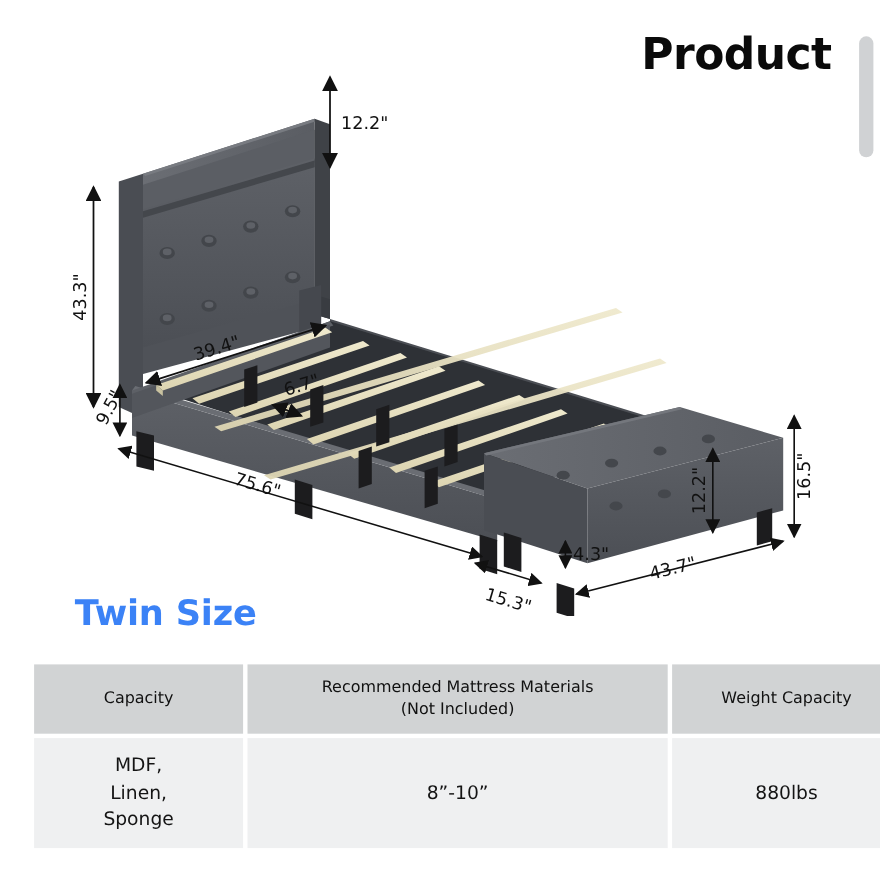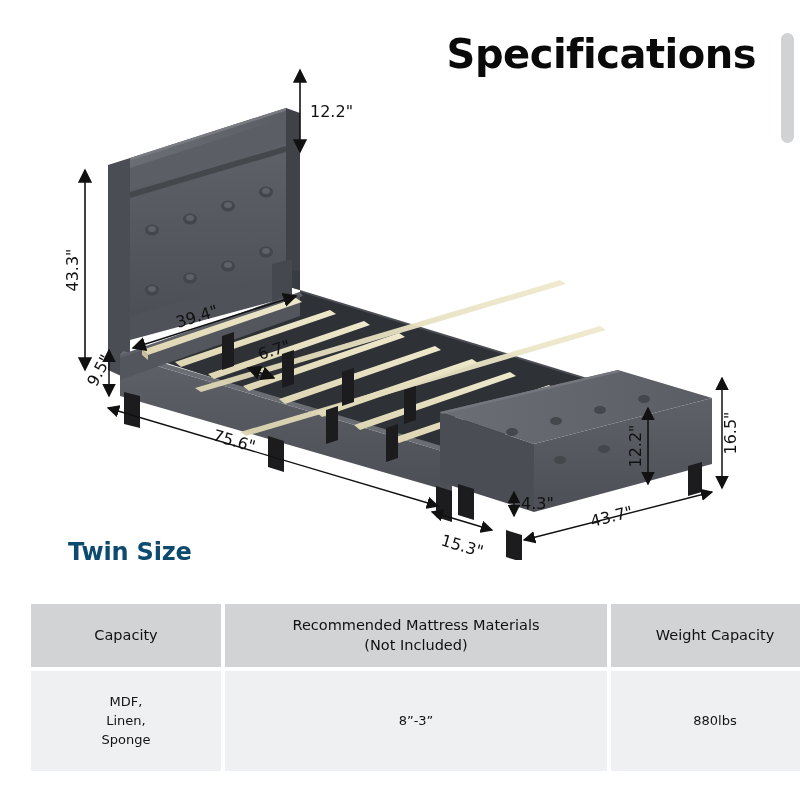--- a/index.html
+++ b/index.html
@@ -59,22 +59,22 @@
   }
   #illustration svg { display: block; }
 
   
   #size-heading {
     position: absolute;
     left: 68px;
     top: 538px;
     font-family: "DejaVu Sans", sans-serif;
     font-weight: 700;
-    font-size: 24px;
-    color: #0c4a6e;
+    font-size: 32px;
+    color: #3b82f6;
     letter-spacing: -0.2px;
   }
 
   
   #spec-table {
     position: absolute;
     left: 27px;
     top: 600px;
     width: 748px;
     border-collapse: separate;
@@ -91,21 +91,21 @@
     padding: 12px 6px;
     height: 38px;
     vertical-align: middle;
     text-align: center;
   }
   #spec-table td {
     background: #eff0f1;
     color: #141414;
     font-family: "DejaVu Sans", sans-serif;
     font-weight: 400;
-    font-size: 13px;
+    font-size: 17px;
     line-height: 1.45;
     padding: 12px 6px;
     height: 76px;
     vertical-align: middle;
     text-align: center;
     white-space: pre-line;
   }
   .col-a { width: 178px; }
   .col-b { width: 370px; }
   .col-c { width: 196px; }
@@ -117,21 +117,21 @@
     fill: #111111;
     font-weight: 400;
   }
 </style>
 </head>
 <body>
 
 <div id="page">
 
   <div id="title-block">
-    <span class="tl tl2">Specifications</span>
+    <span class="tl tl1">Product</span>
   </div>
 
   <div id="scroll-pill"></div>
 
   <div id="illustration">
     <svg width="800" height="520" viewBox="0 0 800 520" xmlns="http://www.w3.org/2000/svg">
       <defs>
         <linearGradient id="fabFace" x1="0" y1="0" x2="0" y2="1">
           <stop offset="0%" stop-color="#5e6167"></stop>
           <stop offset="100%" stop-color="#4c4f55"></stop>
@@ -332,19 +332,19 @@
         <th class="col-b" style="white-space:pre-line;">Recommended Mattress Materials
 (Not Included)</th>
         <th class="col-c">Weight Capacity</th>
       </tr>
     </thead>
     <tbody>
       <tr>
         <td class="col-a">MDF,
 Linen,
 Sponge</td>
-        <td class="col-b">8”-3”</td>
+        <td class="col-b">8”-10”</td>
         <td class="col-c">880lbs</td>
       </tr>
     </tbody>
   </table>
 
 </div>
 
 </body></html>

